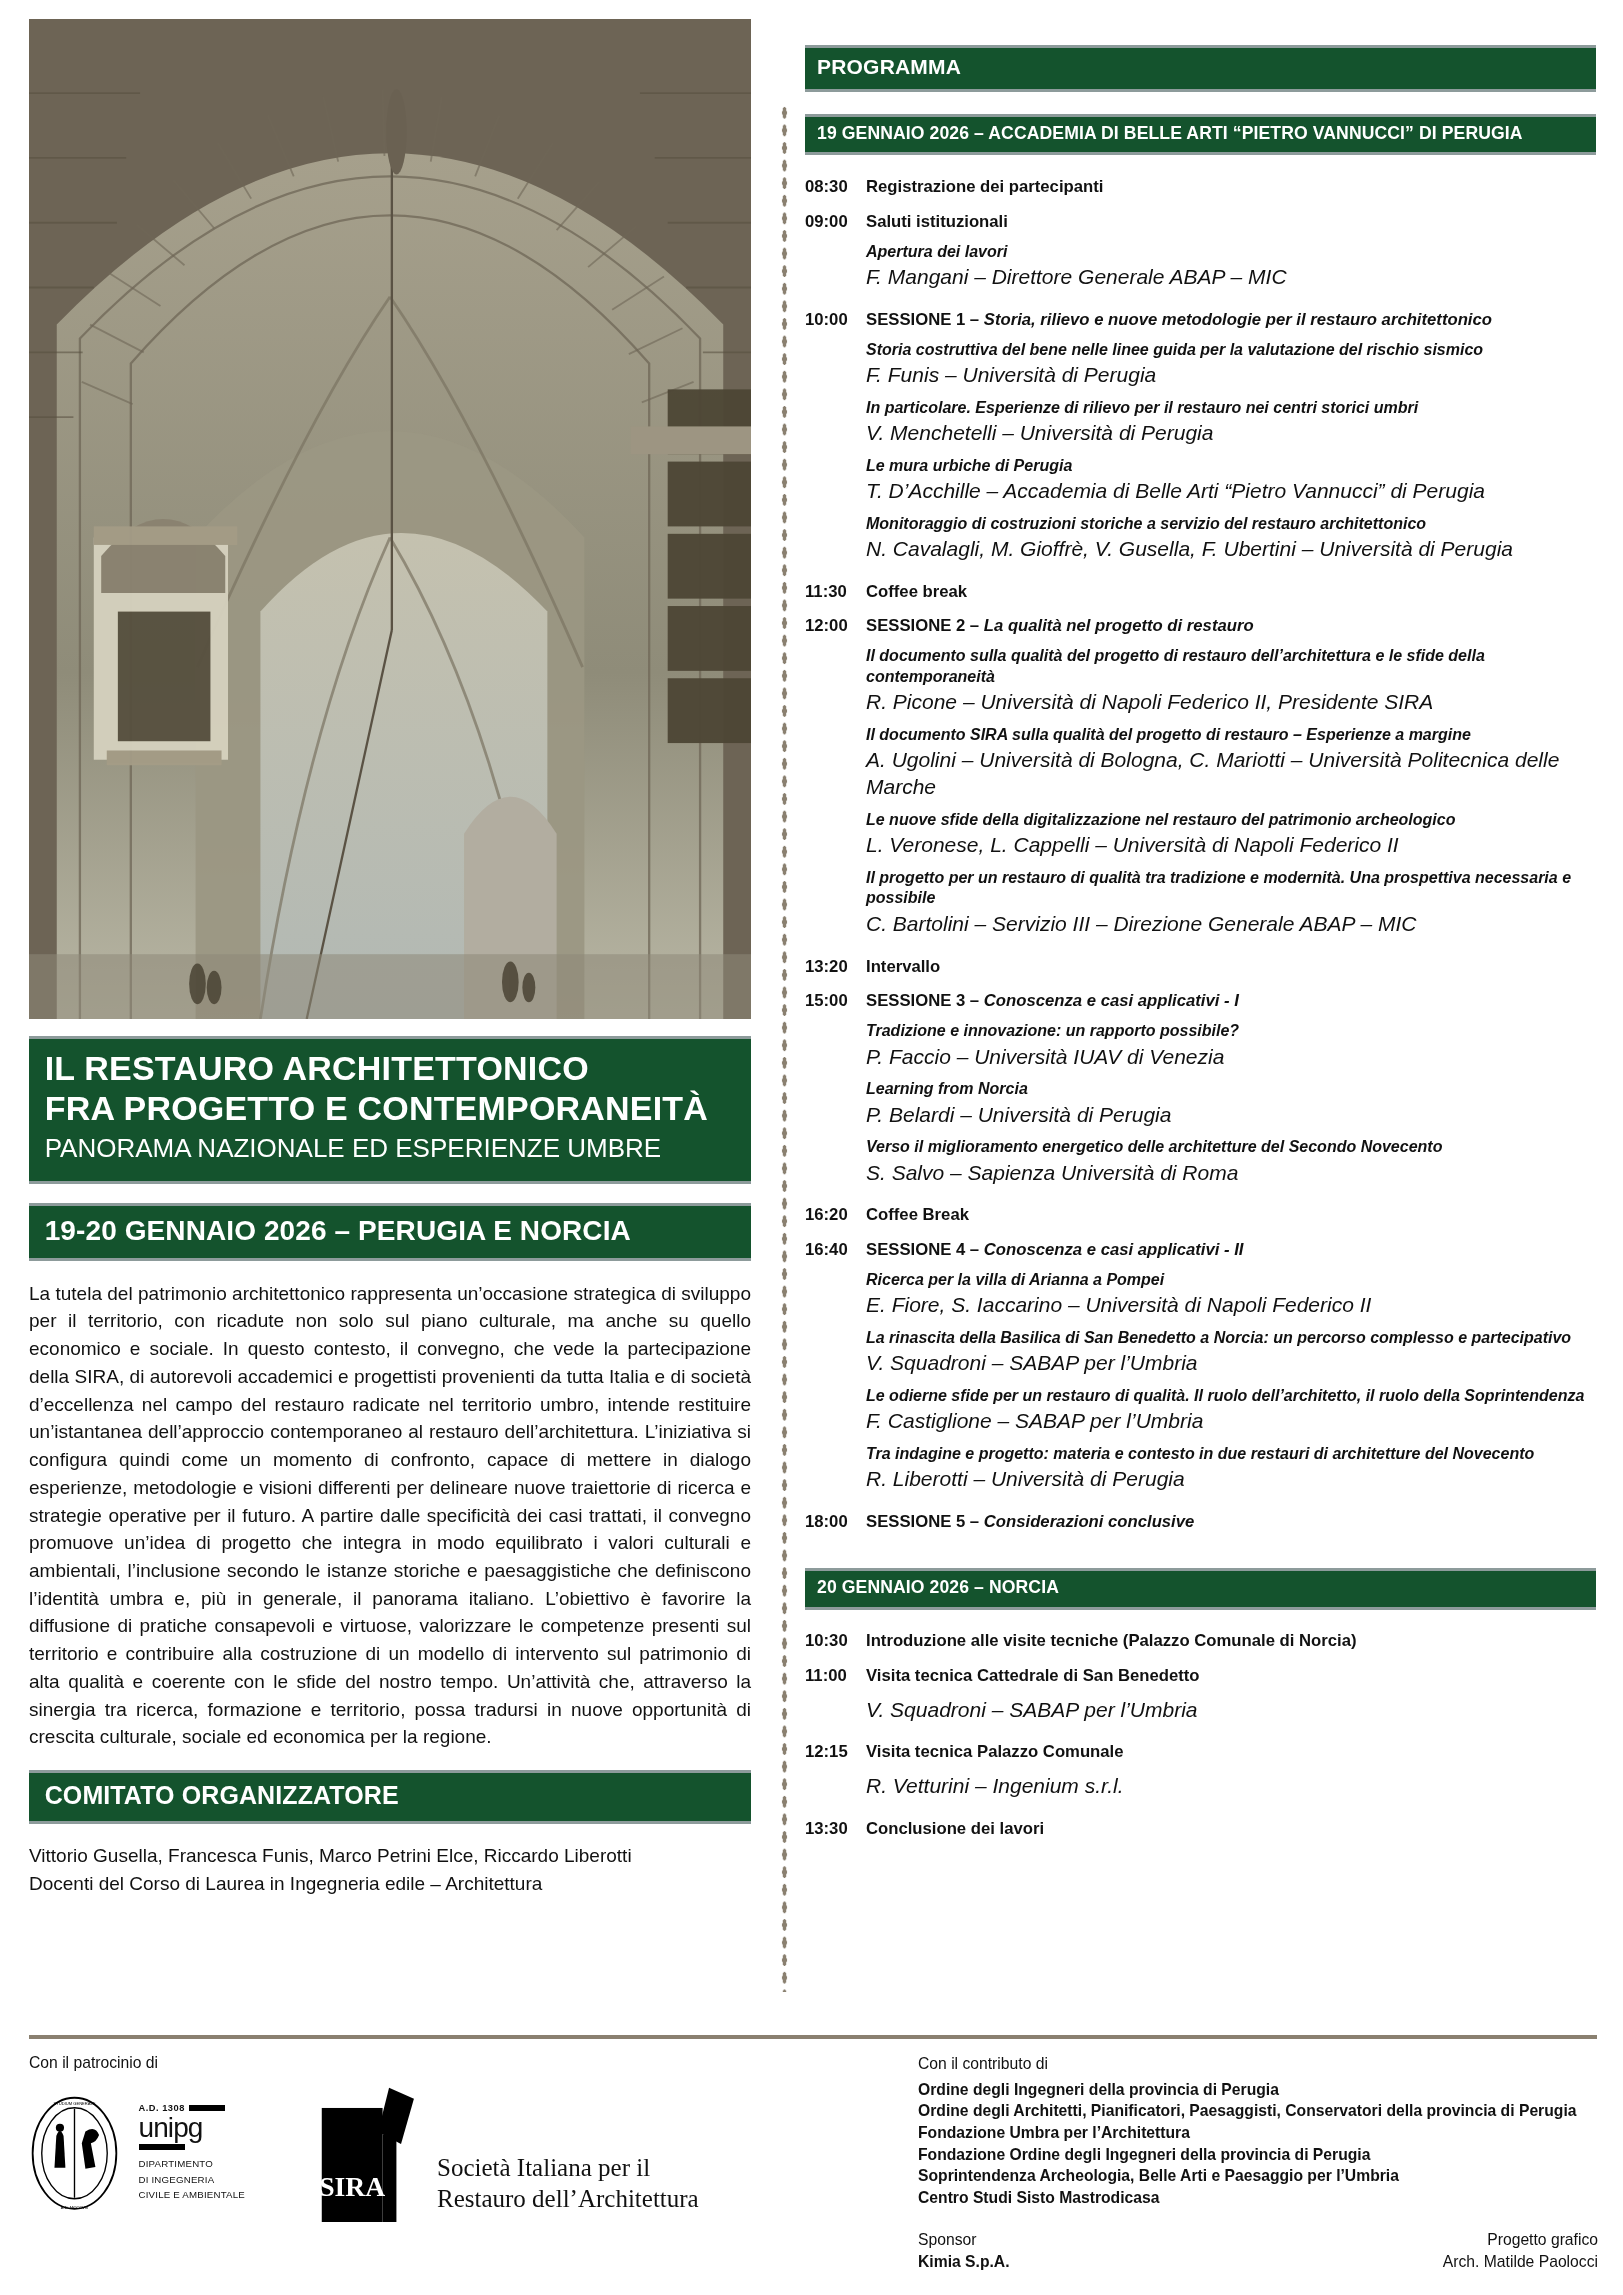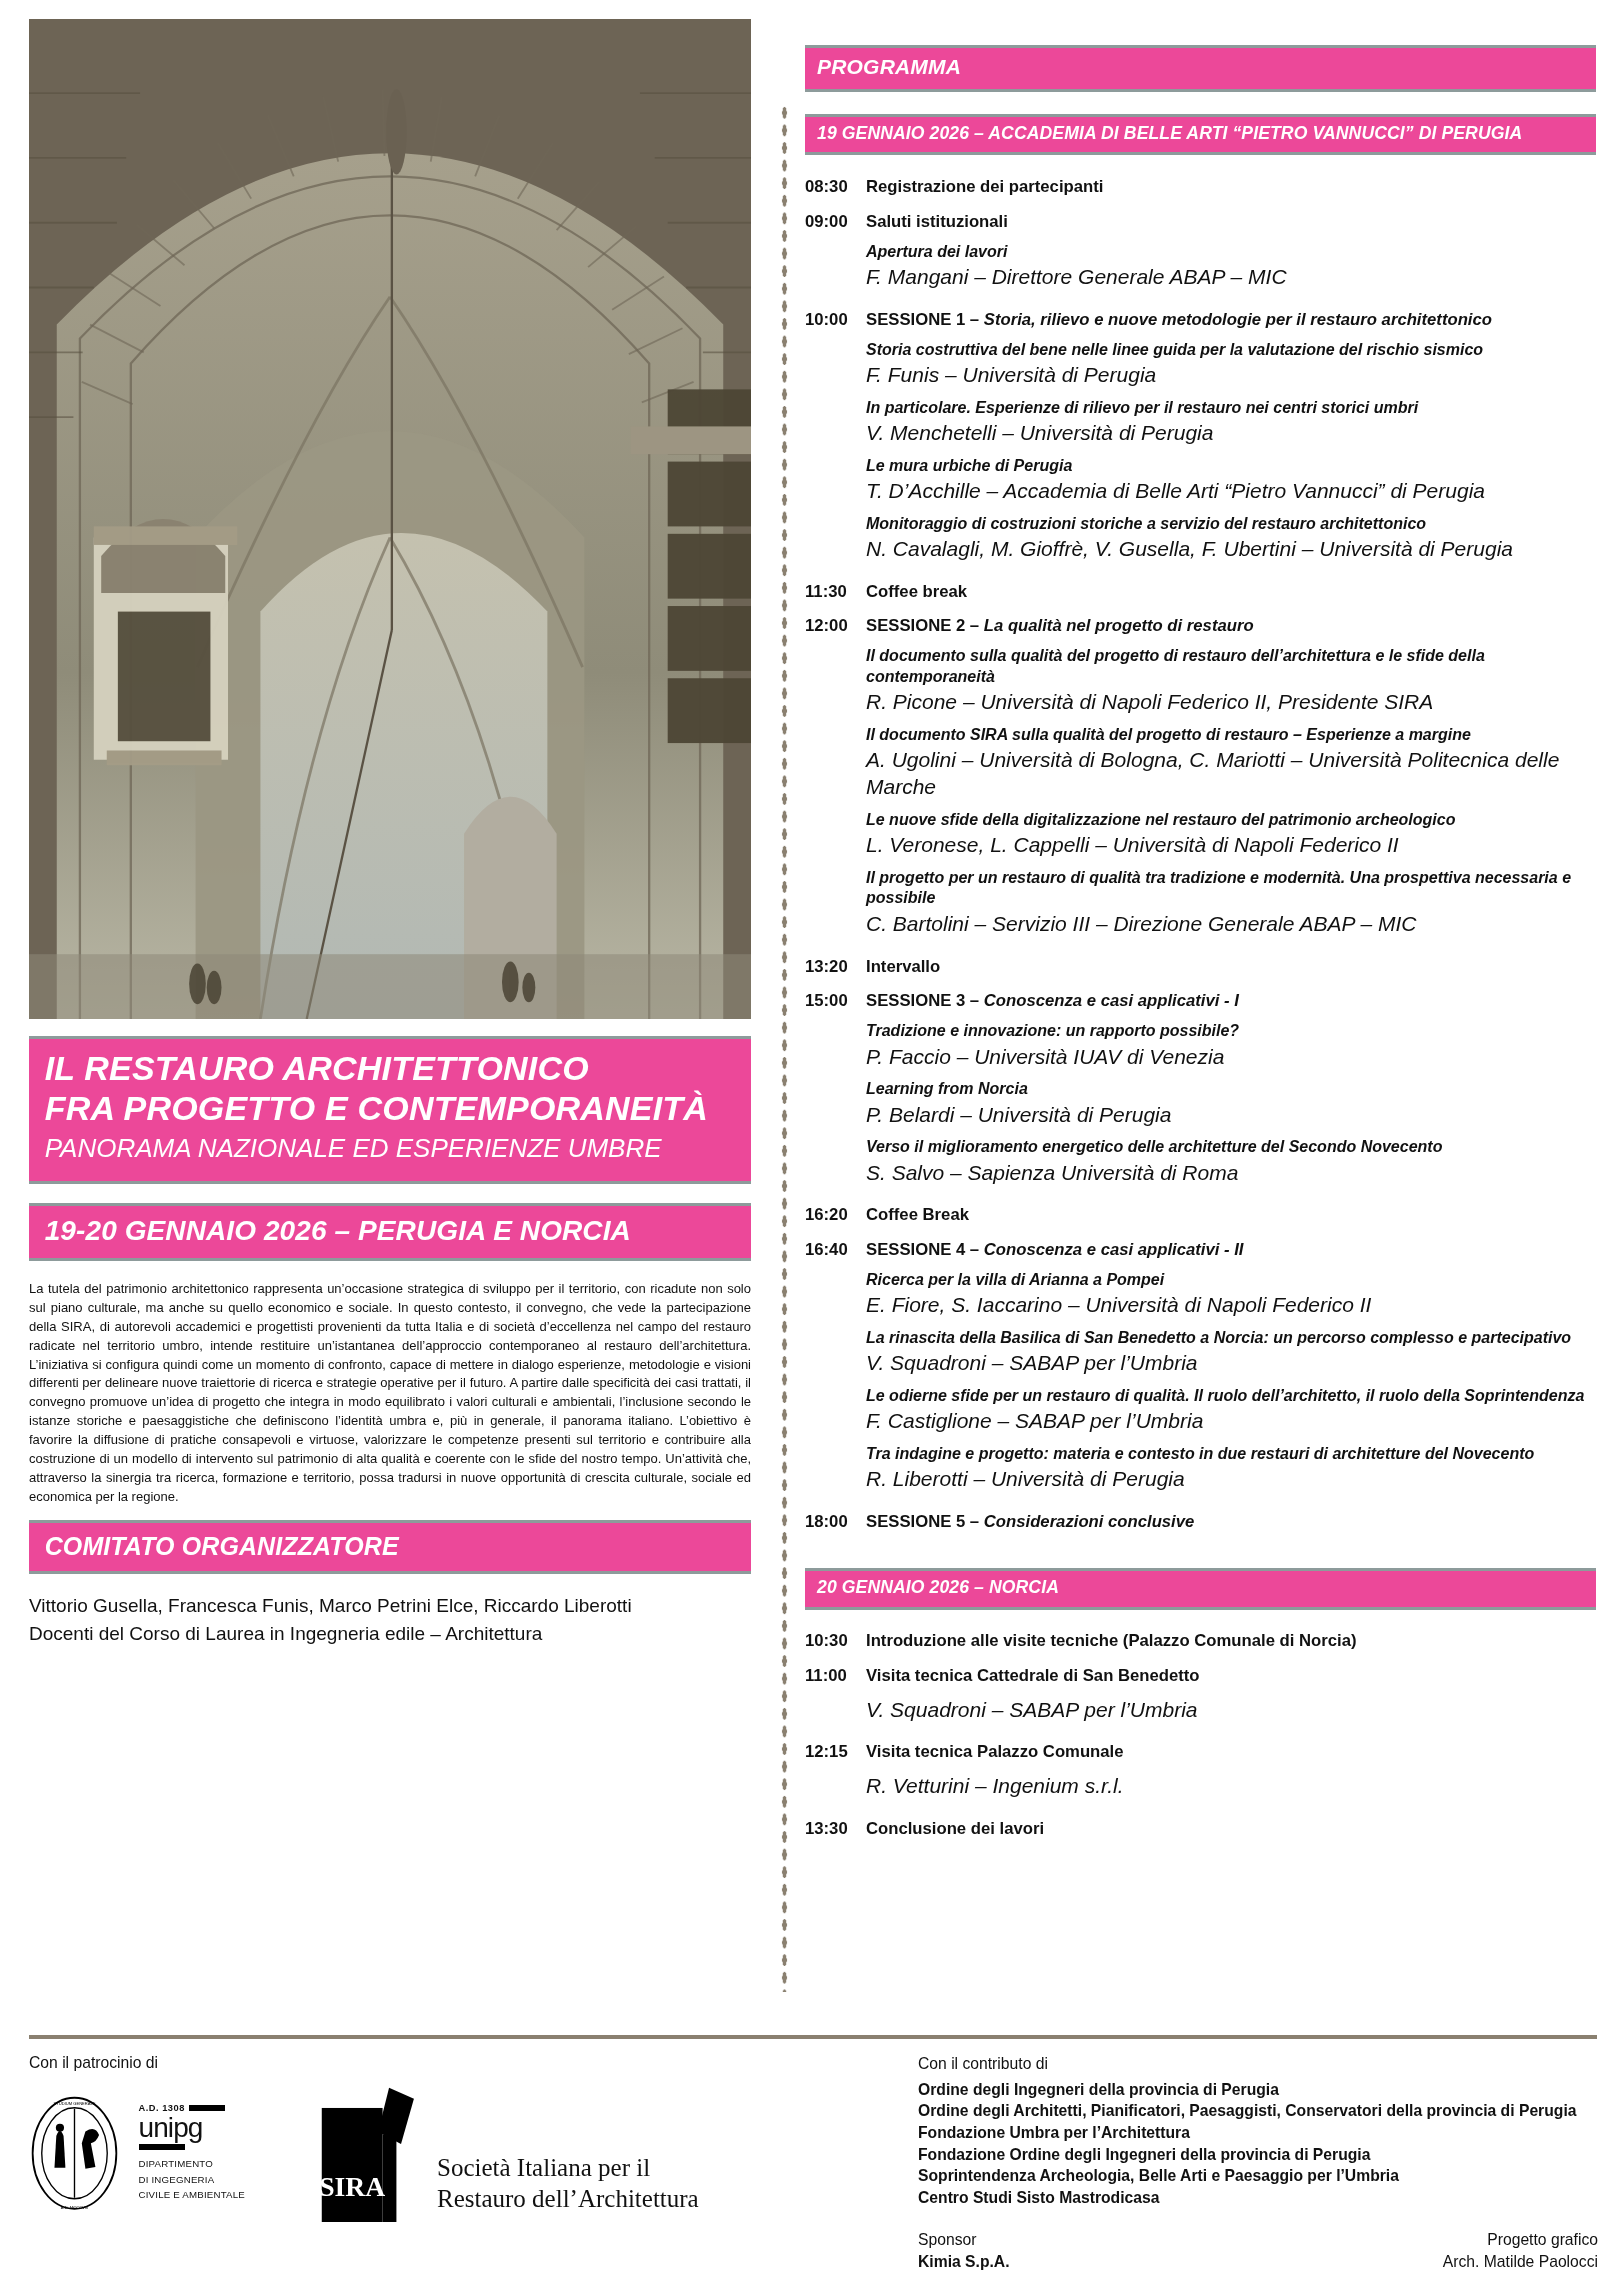--- a/index.html
+++ b/index.html
@@ -16,27 +16,26 @@
   .left-col{
     position:absolute;left:29px;top:18.5px;width:722px;
   }
   .hero-image{
     width:722px;height:1000px;position:relative;overflow:hidden;
     background:#8d8673;
   }
   .hero-image svg{display:block;width:100%;height:100%;}
 
   .band{
-    background:#ec4899;
+    background:#14532d;
     border-top:3.2px solid #8d9b9b;
     border-bottom:3.2px solid #8d9b9b;
     color:#ffffff;
     display:flex;align-items:center;
     box-sizing:border-box;
-    font-style:italic;
   }
   .band-title{
     margin-top:17.6px;
     padding:10.2px 15.7px 15.7px 15.7px;
     display:block;
   }
   .title-l1,.title-l2{
     font-size:34px;font-weight:700;letter-spacing:0.2px;line-height:1.16;
     display:block;white-space:nowrap;
   }
@@ -46,21 +45,21 @@
   }
   .band-date{
     margin-top:18.5px;
     padding:9.3px 15.7px 11px 15.7px;
   }
   .band-date span{font-size:28px;font-weight:700;letter-spacing:0.1px;white-space:nowrap;}
 
   .abstract{
     margin-top:18.5px;
     width:722px;
-    font-size:13px;line-height:1.46;text-align:justify;
+    font-size:19px;line-height:1.46;text-align:justify;
     color:#111;
   }
 
   .band-comitato{
     padding:8.3px 15.7px 10.2px 15.7px;
   }
   .band-comitato span{font-size:25px;font-weight:700;letter-spacing:0.1px;}
 
   .comitato-names{margin-top:18.5px;font-size:19px;line-height:1.45;}
 

